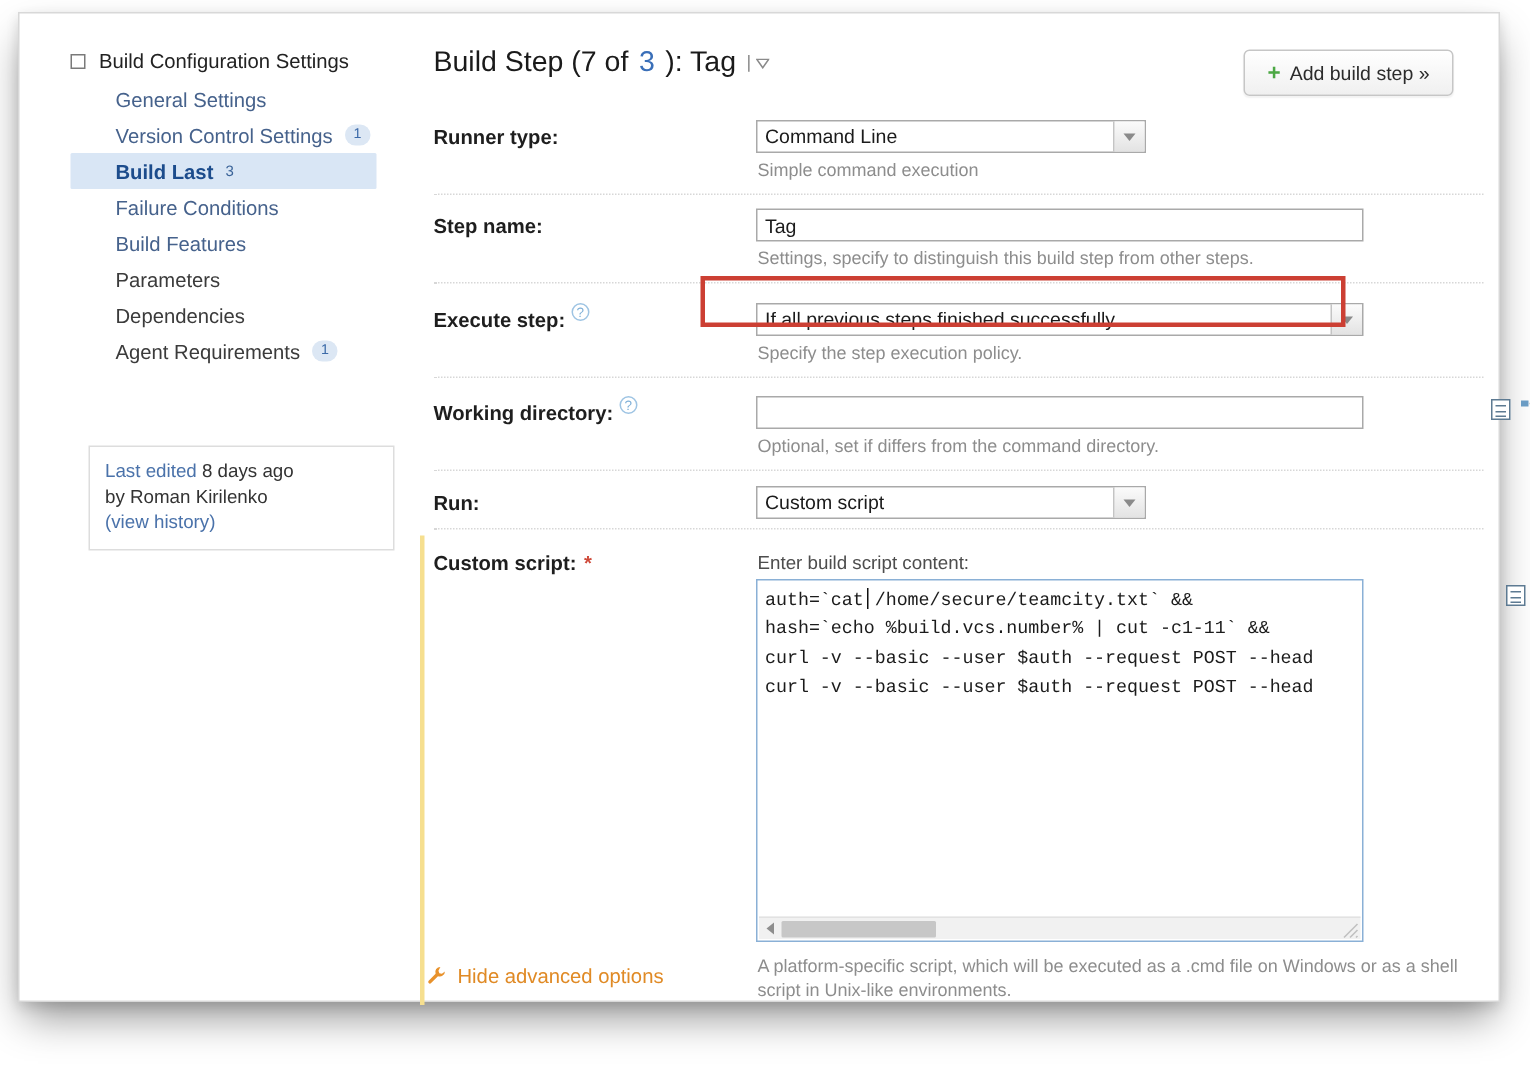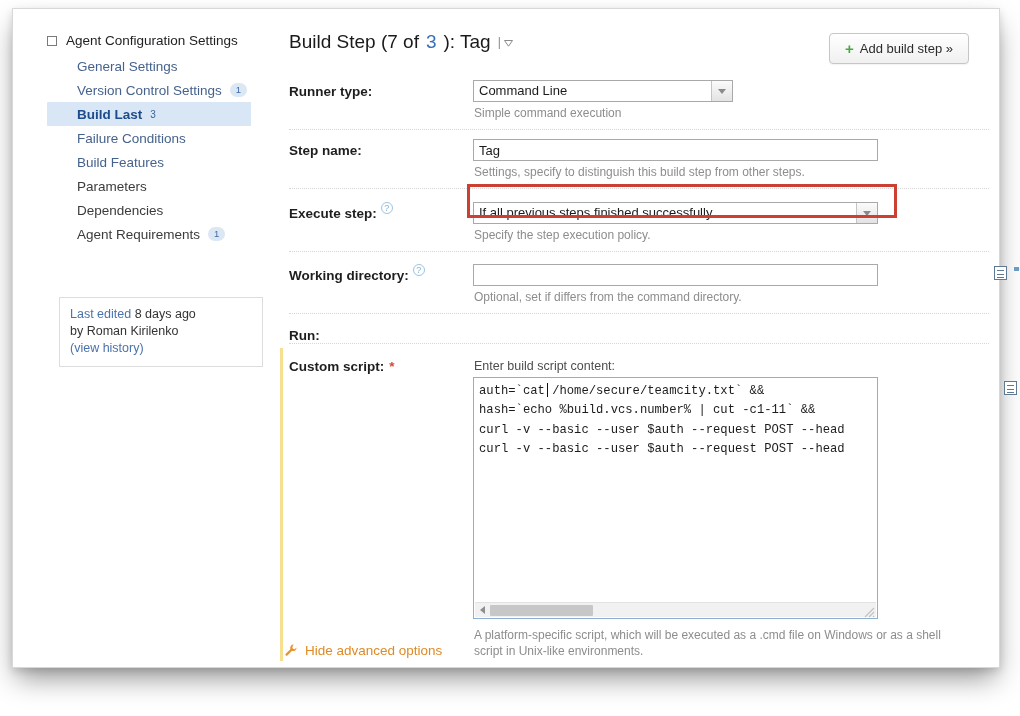--- a/index.html
+++ b/index.html
@@ -142,21 +142,21 @@
   .lbl-col {
     width: 184px;
     flex: none;
     font-size: 13.5px;
     font-weight: bold;
     color: #1e1e1e;
     padding-top: 4px;
     display: flex; align-items: flex-start; gap: 2px;
   }
   .lbl-col .req { color: #cf4a3a; font-weight: bold; margin-left: 3px;}
-  .fld-col { flex: 1; position: relative; }
+  .fld-col { flex: 1; position: relative; margin-left: 31px; }
 
   .help-ic {
     display: inline-block;
     width: 12px; height: 12px;
     border-radius: 50%;
     border: 1px solid #9ec4e3;
     color: #7fb0d8;
     font-size: 9px;
     line-height: 10px;
     text-align: center;
@@ -328,21 +328,21 @@
   .wrench { width: 13px; height: 13px; display:block; }
 </style>
 </head>
 <body>
 
 <div class="page-card">
 
   <nav class="sidebar">
     <div class="sb-root">
       <span class="sb-root-box"></span>
-      <span>Agent Configuration Settings</span>
+      <span>Build Configuration Settings</span>
     </div>
 
     <div class="sb-item">
       <span class="lbl">General Settings</span>
     </div>
 
     <div class="sb-item">
       <span class="lbl">Version Control Settings</span>
       <span class="badge">1</span>
     </div>
@@ -457,20 +457,26 @@
             </svg>
           </span>
         </span>
         <div class="hint">Optional, set if differs from the command directory.</div>
       </div>
     </div>
 
     <div class="row" style="padding-top:10px;">
       <div class="lbl-col">Run:</div>
       <div class="fld-col">
+        <div class="select w260">
+          <span>Custom script</span>
+          <span class="arrow">
+              <i></i>
+            </span>
+        </div>
         <div class="hint" style="height:6px;padding:0"></div>
       </div>
     </div>
 
     <div class="row adv" style="padding-top:11px;">
       <div class="lbl-col">
         <span>Custom script:</span>
         <span class="req">*</span>
       </div>
       <div class="fld-col">

